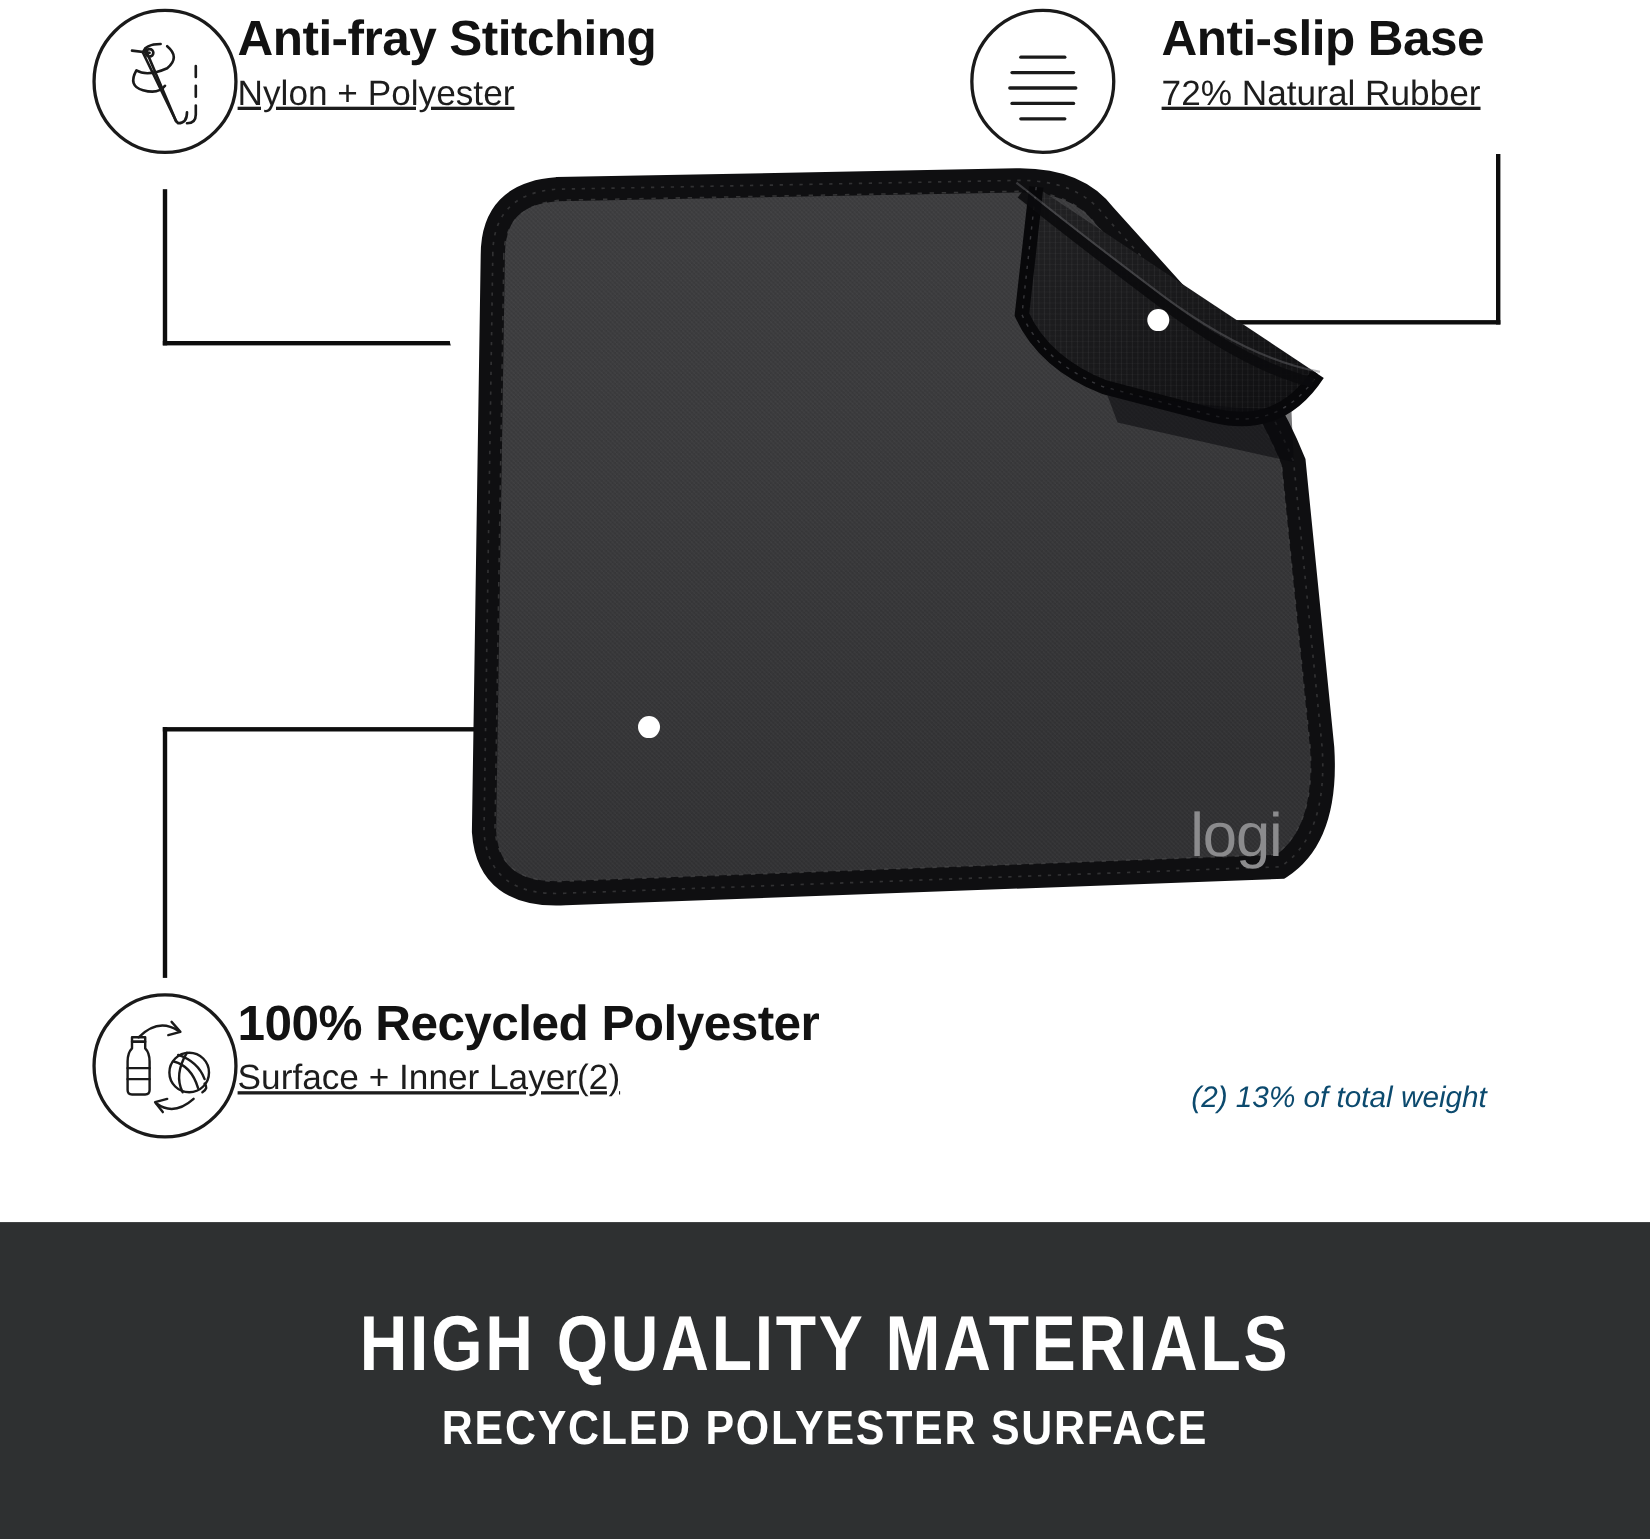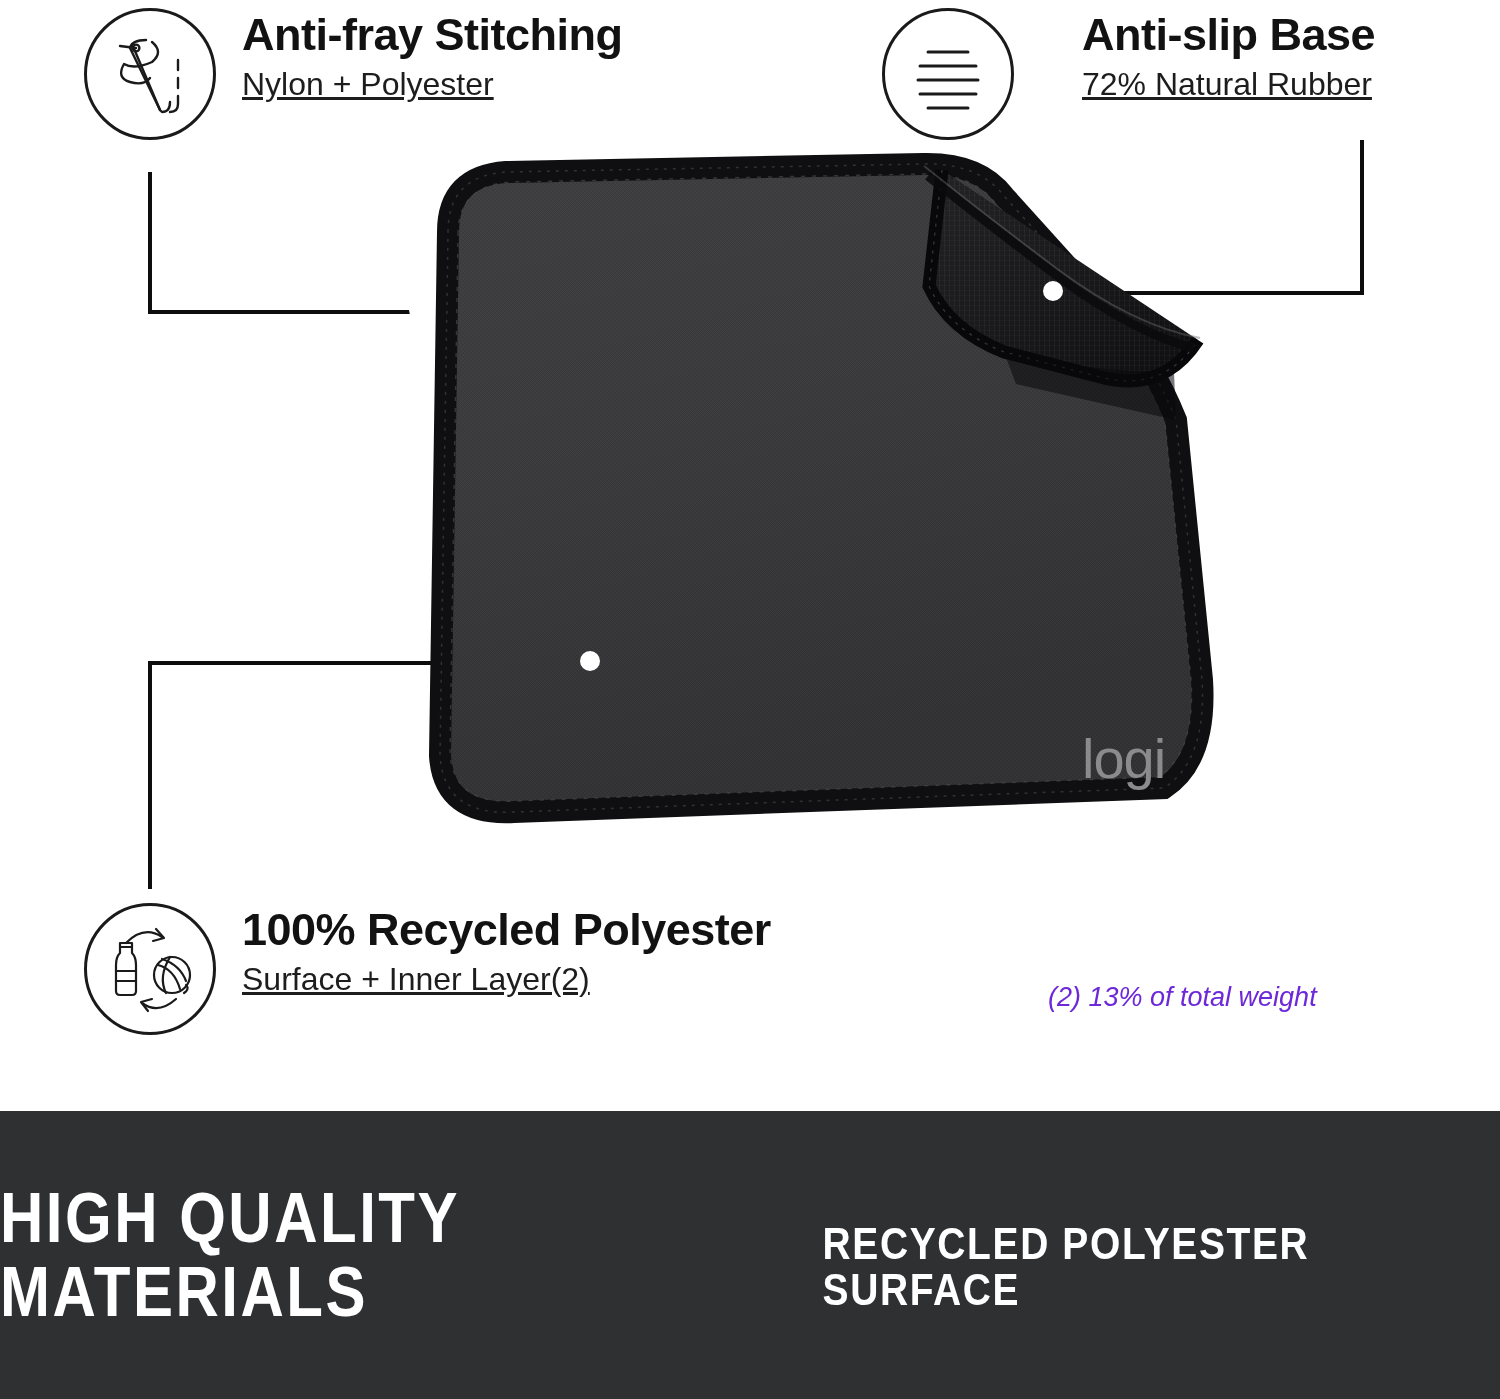--- a/index.html
+++ b/index.html
@@ -13,55 +13,55 @@
   .stage { position:absolute; inset:0; width:1500px; height:1399px; }
 
   
   .callout { position:absolute; display:flex; align-items:flex-start; }
   .callout .icon-wrap {
     width:132px; height:132px; border-radius:50%;
     border:3px solid #1a1a1a;
     display:flex; align-items:center; justify-content:center;
     flex:0 0 132px;
   }
-  .callout .texts { margin-left:26px; padding-top:4px; }
+  .callout .texts { padding-top:4px; }
   .callout .c-title {
     font-size:45px; font-weight:700; color:#121212;
     line-height:1.04; letter-spacing:-0.5px; white-space:nowrap;
   }
   .callout .c-sub {
     font-size:32px; font-weight:400; color:#1d1d1d;
     line-height:1.2; margin-top:6px; white-space:nowrap;text-decoration:underline;
   }
 
   #callout-stitching { left:84px; top:8px; }
   #callout-antislip  { left:882px; top:8px;gap:42px; }
   #callout-recycled  { left:84px; top:903px; }
 
   .footnote {
-    position:absolute; left:1048px; top:982px;
-    font-size:27px; font-style:italic; color:#6d28d9;
+    position:absolute; left:1083px; top:982px;
+    font-size:27px; font-style:italic; color:#0c4a6e;
     white-space:nowrap;
   }
 
   
   .leader { position:absolute; background:#0d0d0d; }
   .dot {
     position:absolute; width:20px; height:20px; border-radius:50%;
     background:#ffffff; z-index:6;
   }
 
   
   .pad-layer { position:absolute; left:0; top:0; width:1500px; height:1120px; z-index:3;padding-left:44px; }
 
   
   .banner {
     position:absolute; left:0; top:1111px; width:1500px; height:288px;
     background:#2e3031;
-    display:flex; flex-direction:row;
+    display:flex; flex-direction:column;
     align-items:center; justify-content:center;
   }
   .banner .b-title {
     color:#ffffff; font-size:60px; font-weight:700;
     letter-spacing:2.5px; line-height:1.05;
     transform:scaleY(1.18); transform-origin:center;
   }
   .banner .b-sub {
     color:#ffffff; font-size:39px; font-weight:700;
     letter-spacing:1.6px; margin-top:26px; line-height:1.05;

